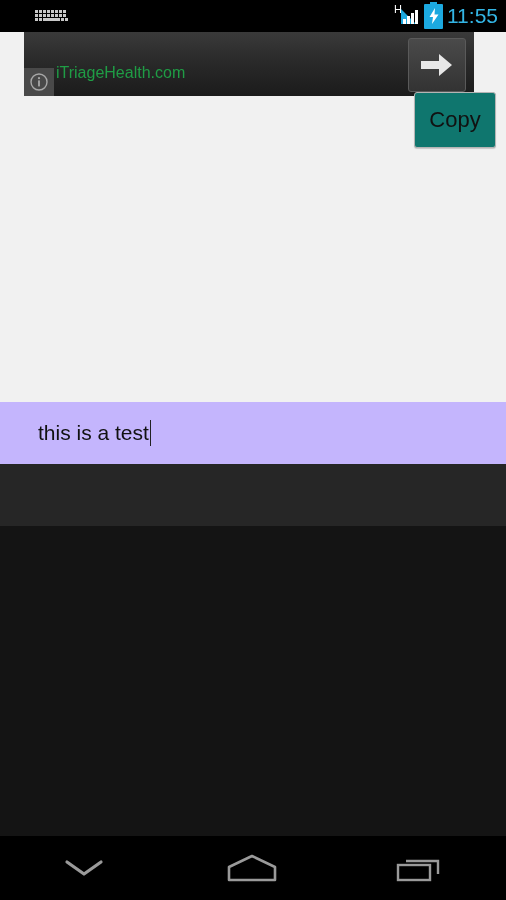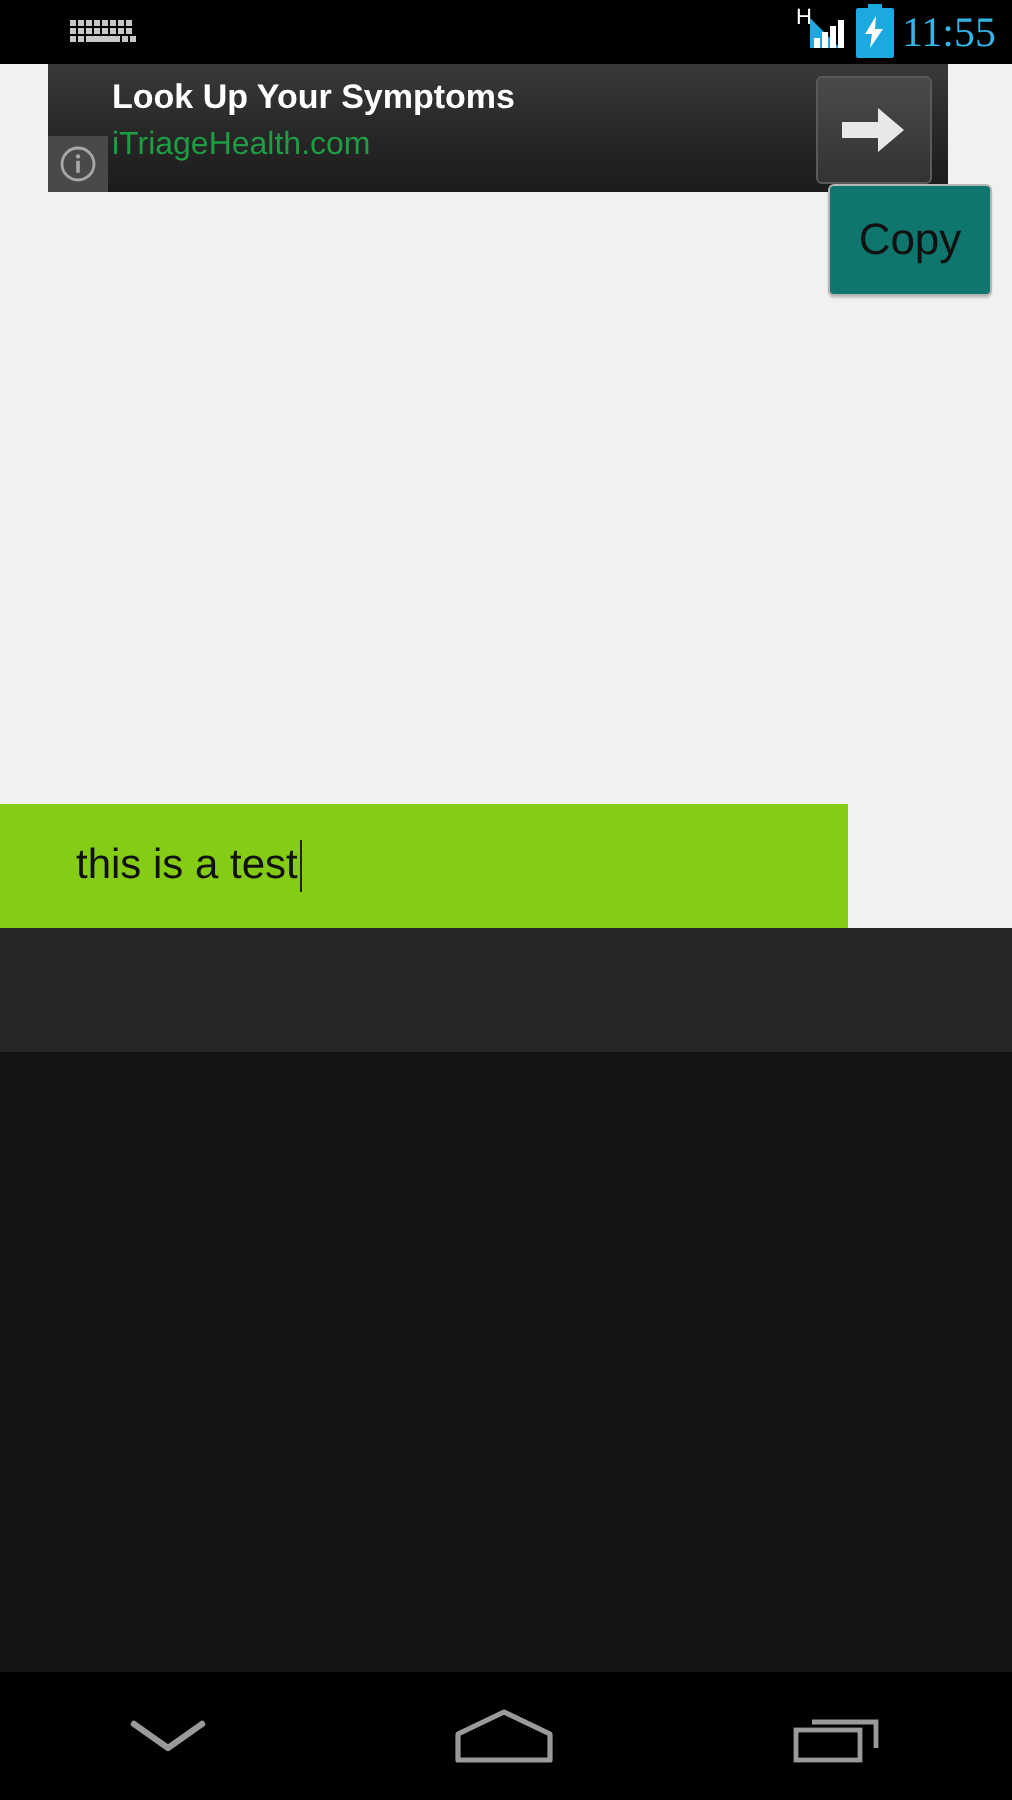--- a/index.html
+++ b/index.html
@@ -73,21 +73,21 @@
     position: absolute;
     left: 50%; top: 50%;
     transform: translate(-50%,-50%);
     width: 14px; height: 16px;
   }
   #status-time {
     font-size: 21px;
     color: #33b5e5;
     letter-spacing: 0px;
     line-height: 32px;
-    font-family: Liberation Serif, serif;
+    font-family: Liberation Sans, sans-serif;
   }
 
   
   #app-content {
     position: absolute;
     left: 0; top: 32px;
     width: 506px; height: 432px;
     background: #f1f1f1;
   }
 
@@ -150,23 +150,23 @@
     display: flex;
     align-items: center;
     justify-content: center;
     cursor: pointer;
   }
 
   
   #text-field-row {
     position: absolute;
     left: 0; bottom: 0;
-    width: 424px;
+    width: 506px;
     height: 62px;
-    background: #84cc16;
+    background: #c4b5fd;
     display: flex;
     align-items: center;
   }
   #text-field-value {
     margin-left: 38px;
     font-size: 21px;
     color: #111;
     white-space: pre;
   }
   #text-caret {
@@ -263,21 +263,20 @@
         </svg>
       </div>
 
       <span id="status-time">11:55</span>
     </div>
   </div>
 
   <div id="app-content">
 
     <div id="ad-banner">
-      <div id="ad-title">Look Up Your Symptoms</div>
       <div id="ad-url">iTriageHealth.com</div>
 
       <div id="ad-info-badge">
         <svg width="20" height="20" viewBox="0 0 20 20">
           <circle cx="10" cy="10" r="8" fill="none" stroke="#a8a8a8" stroke-width="1.4"></circle>
           <circle cx="10" cy="6.2" r="1.1" fill="#a8a8a8"></circle>
           <rect x="9.1" y="8.4" width="1.8" height="6" fill="#a8a8a8"></rect>
         </svg>
       </div>
 

